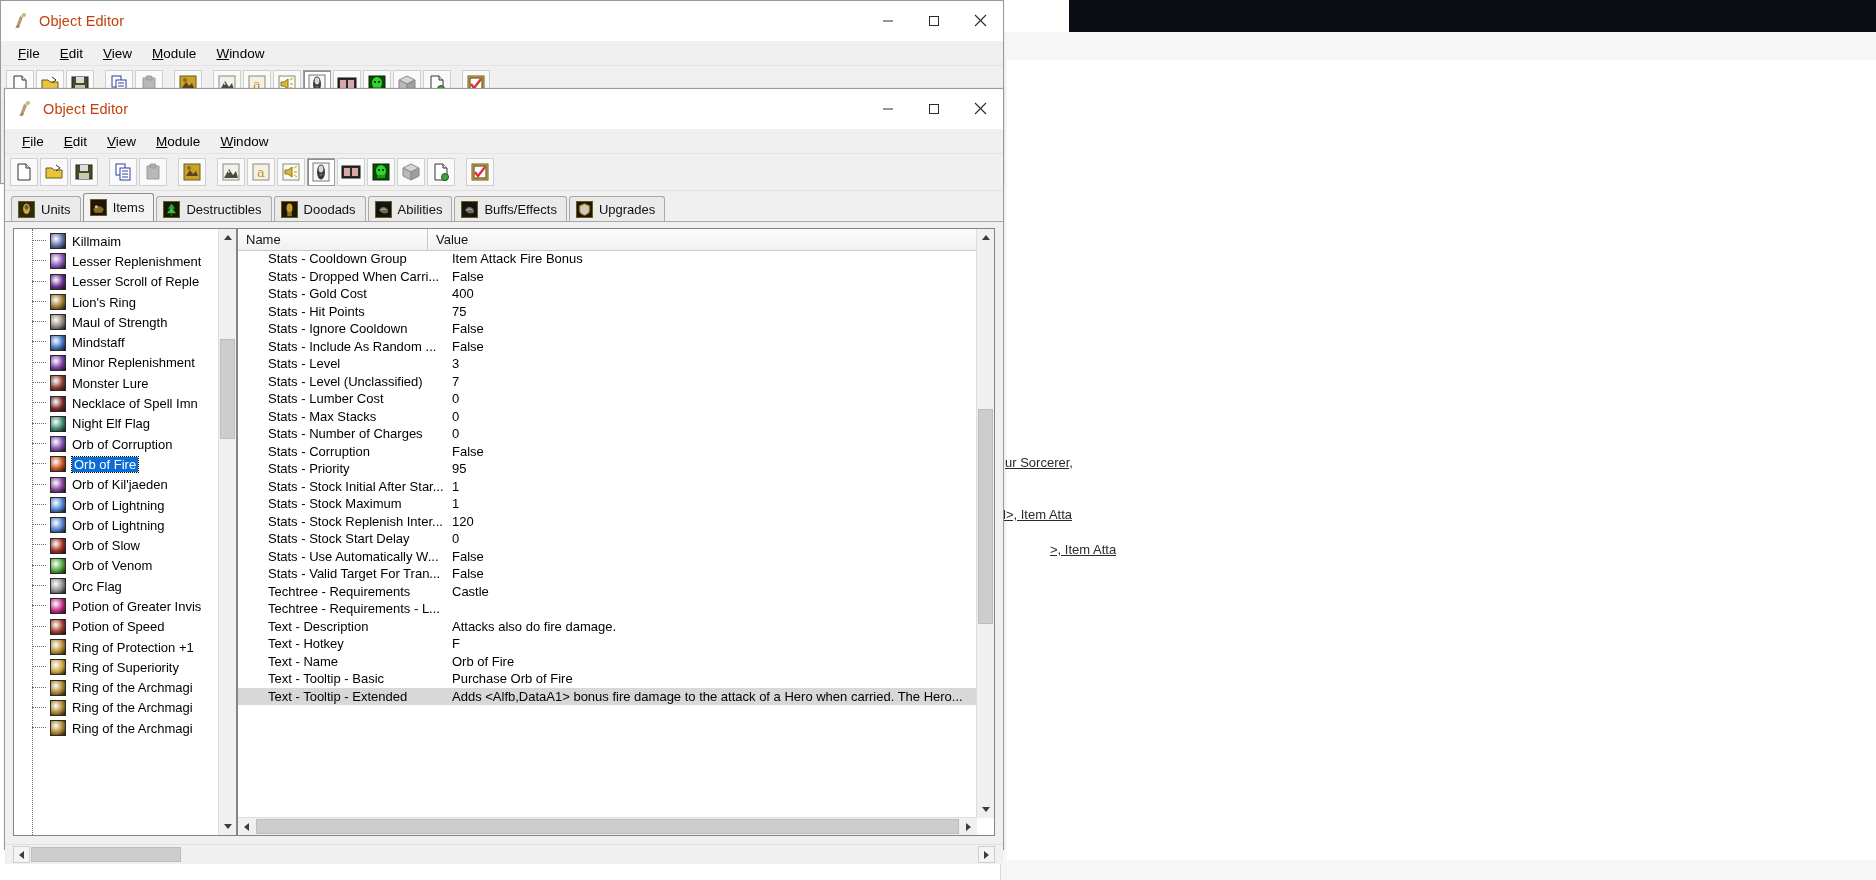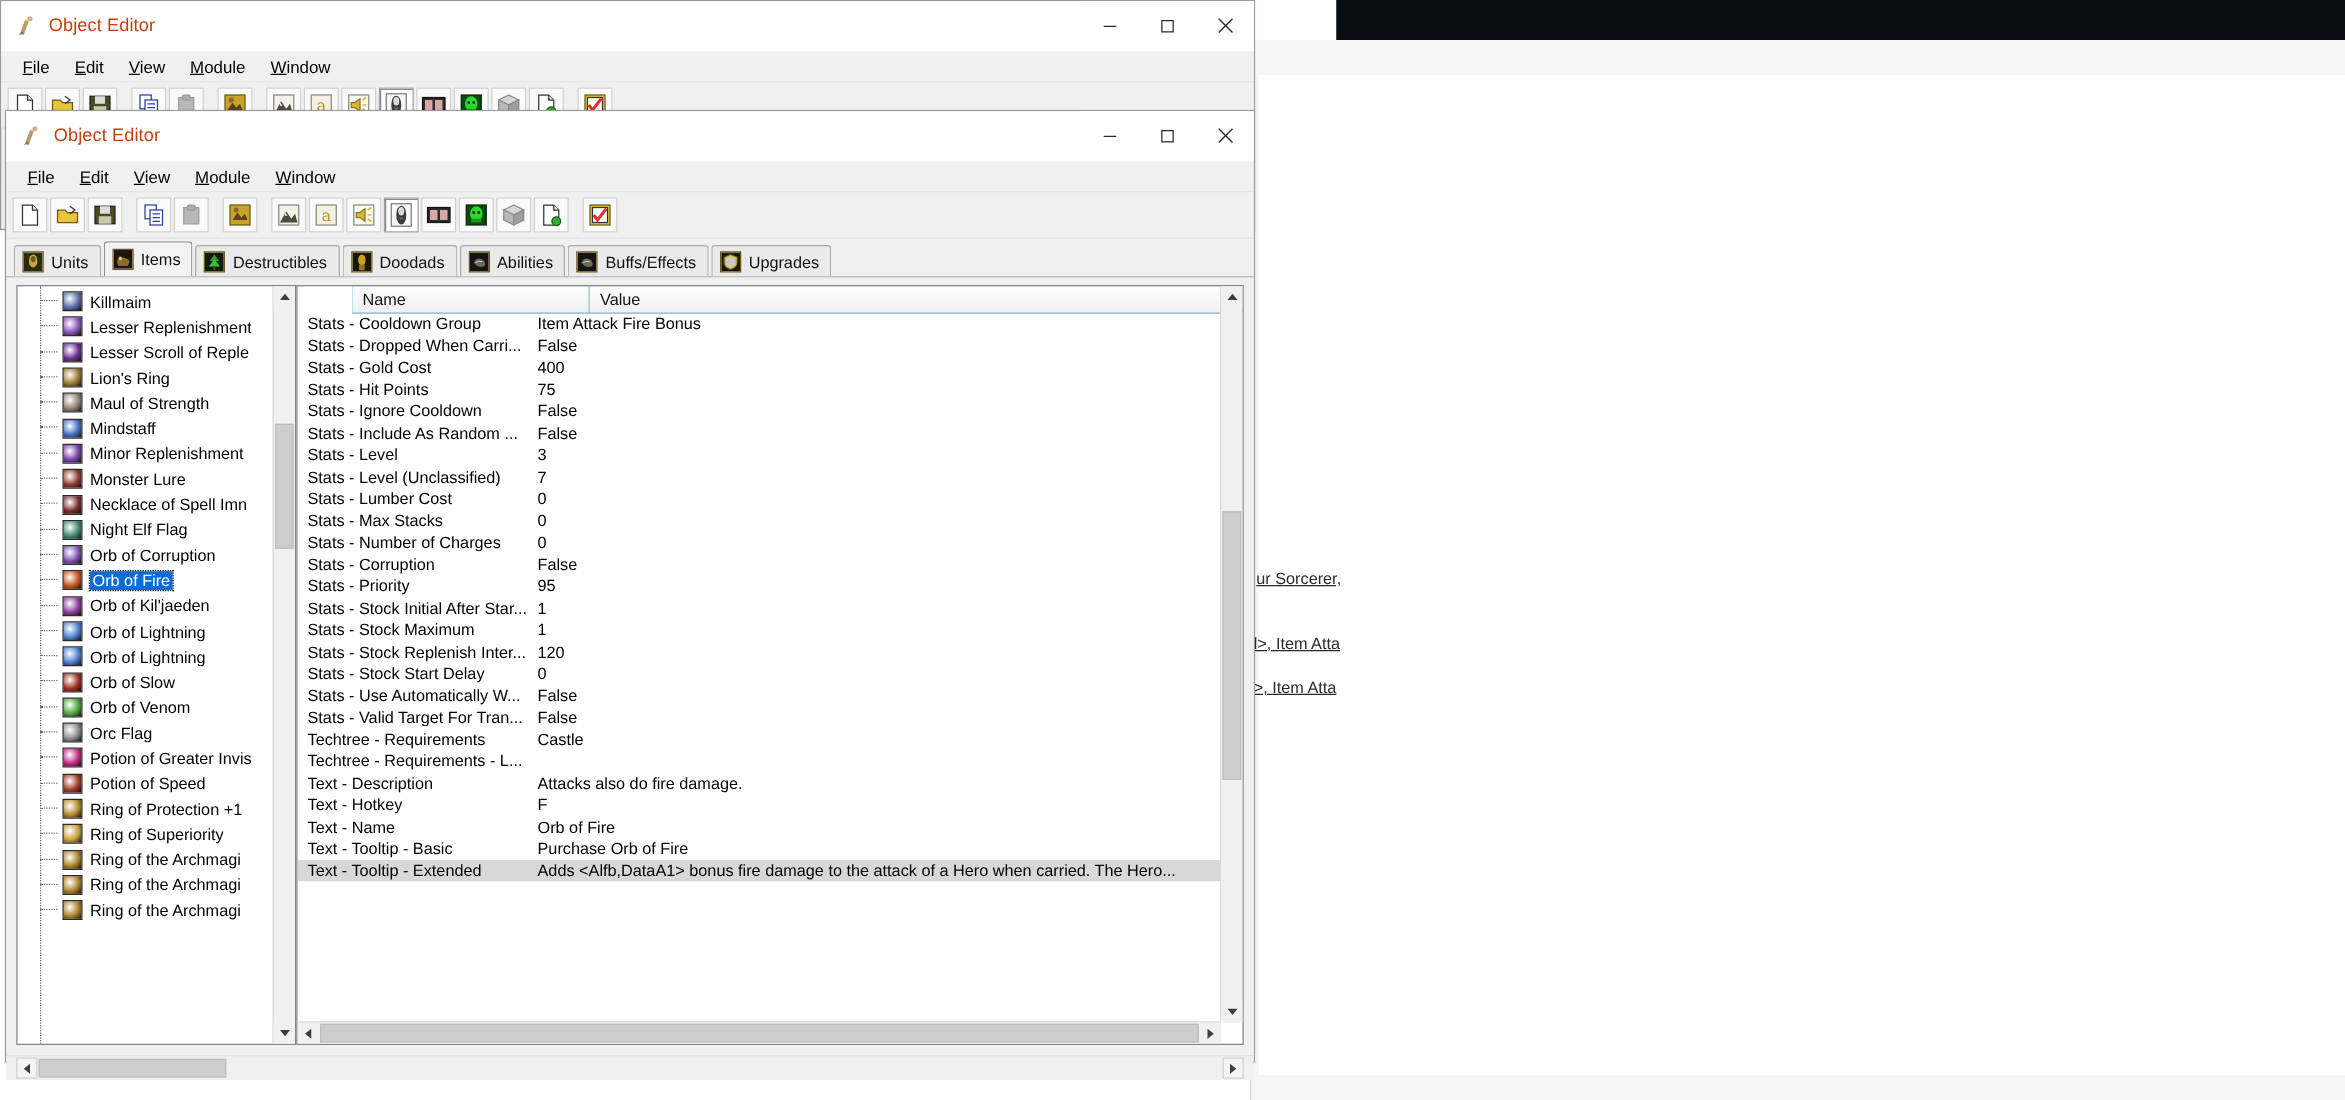--- a/index.html
+++ b/index.html
@@ -138,37 +138,37 @@
   .tree-row.selected .tree-label{
     background:#0a6cd4;color:#ffffff;padding:0 2px;outline:1px dotted #000;
   }
 
   
   .props-panel{
     flex:1;background:#ffffff;border:1px solid #848484;
     position:relative;box-sizing:border-box;overflow:hidden;
   }
   .props-head{
-    height:21px;display:flex;background:#0ea5e9;
+    height:21px;display:flex;background:#86efac;
     border-bottom:1px solid #c8c8c8;
     font-size:13px;
-    margin-left:44px;
   }
   .ph-cell{
     display:flex;align-items:center;padding-left:8px;
     border-right:1px solid #c8c8c8;box-sizing:border-box;
     background:linear-gradient(#fdfdfd,#f1f1f1);
     color:#111;
   }
   .ph-name{width:190px;}
   .ph-value{flex:1;}
   .props-body{position:absolute;left:0;top:21px;right:17px;bottom:17px;overflow:hidden;}
   .prop-row{
     height:17.5px;display:flex;align-items:center;font-size:13px;color:#000;
     white-space:nowrap;
+    padding-left:22px;
   }
   .prop-row.selected{background:#d8d8d8;}
   .pr-name{width:190px;padding-left:8px;box-sizing:border-box;overflow:hidden;}
   .pr-value{flex:1;padding-left:2px;box-sizing:border-box;overflow:hidden;}
 
   
   .vscroll{
     position:absolute;right:0;top:0;bottom:0;width:17px;background:#f0f0f0;
     border-left:1px solid #dcdcdc;
   }
@@ -203,21 +203,21 @@
 </style>
 </head>
 <body>
 
 <div id="bg-layer">
   <div id="bg-dark-strip"></div>
   <div id="bg-panel"></div>
   <div id="bg-white-card"></div>
   <div class="bg-text" style="left:1005px;top:455px;">ur Sorcerer,</div>
   <div class="bg-text" style="left:1003px;top:507px;">l&gt;, Item Atta</div>
-  <div class="bg-text" style="left:1003px;top:542px;">&gt;, Item Atta</div>
+  <div class="bg-text" style="left:1050px;top:542px;">&gt;, Item Atta</div>
 </div>
 
 <div class="win" id="win-back" style="left:0px;top:0px;width:1002px;height:182px;">
   <div class="titlebar">
     <div class="title-icon">
       <svg width="20" height="20" viewBox="0 0 20 20">
         <path d="M5 16 L9 5 L12 6 L8 17 Z" fill="#b99a6b"></path>
         <path d="M9 5 L12 3 L14 5 L12 6 Z" fill="#e3cfae"></path>
         <circle cx="13" cy="4" r="2" fill="#cdb189"></circle>
         <path d="M4 17 L7 14 L8 16 Z" fill="#8d6f4a"></path>

